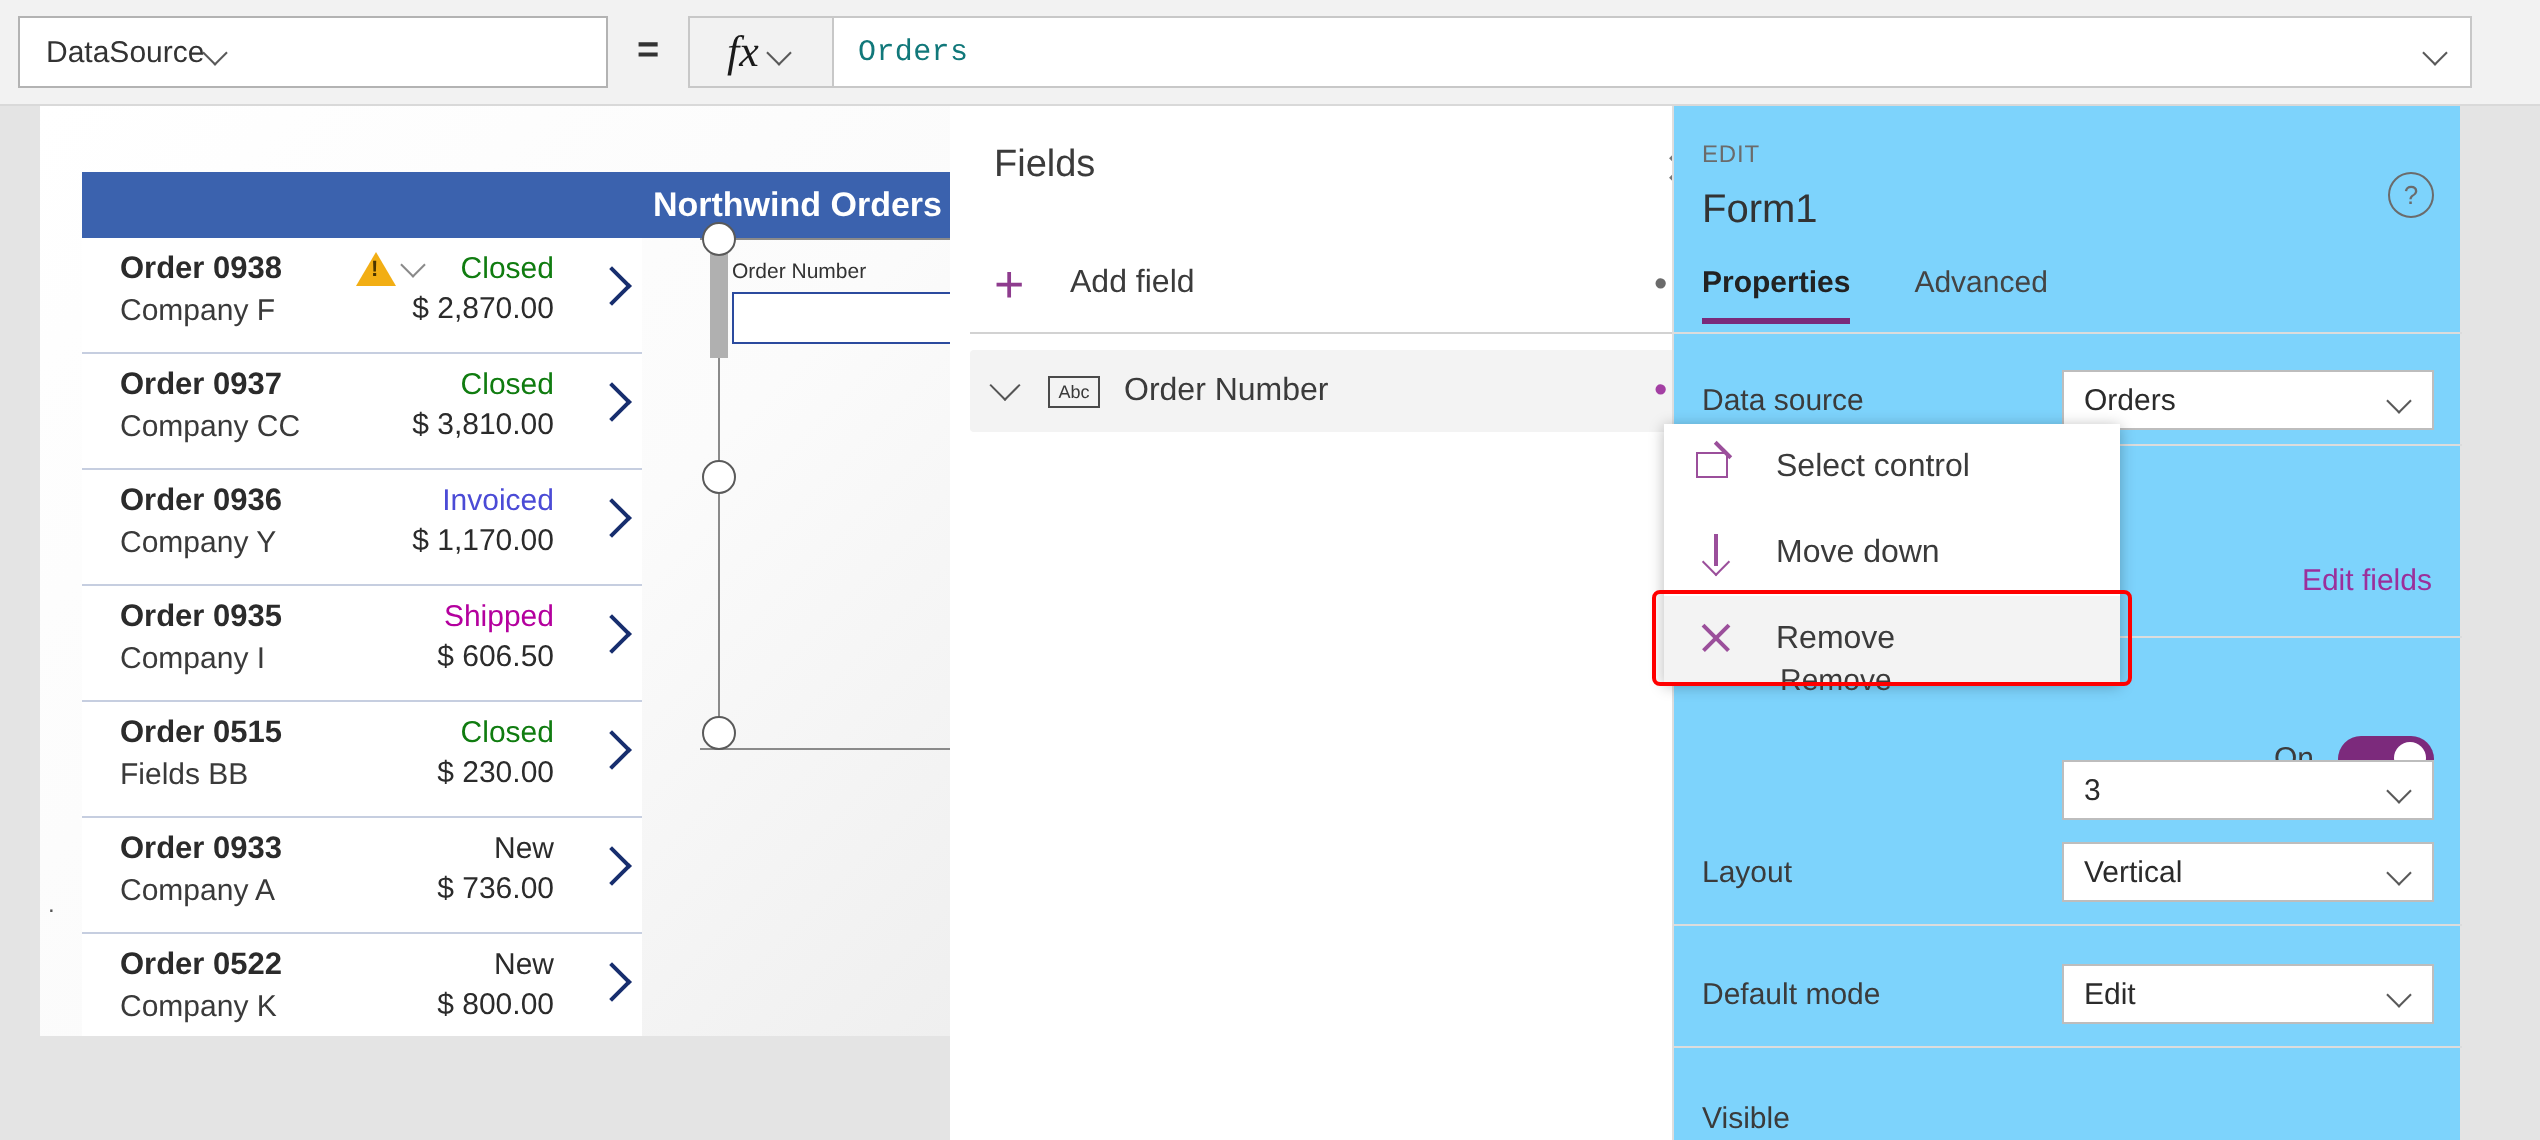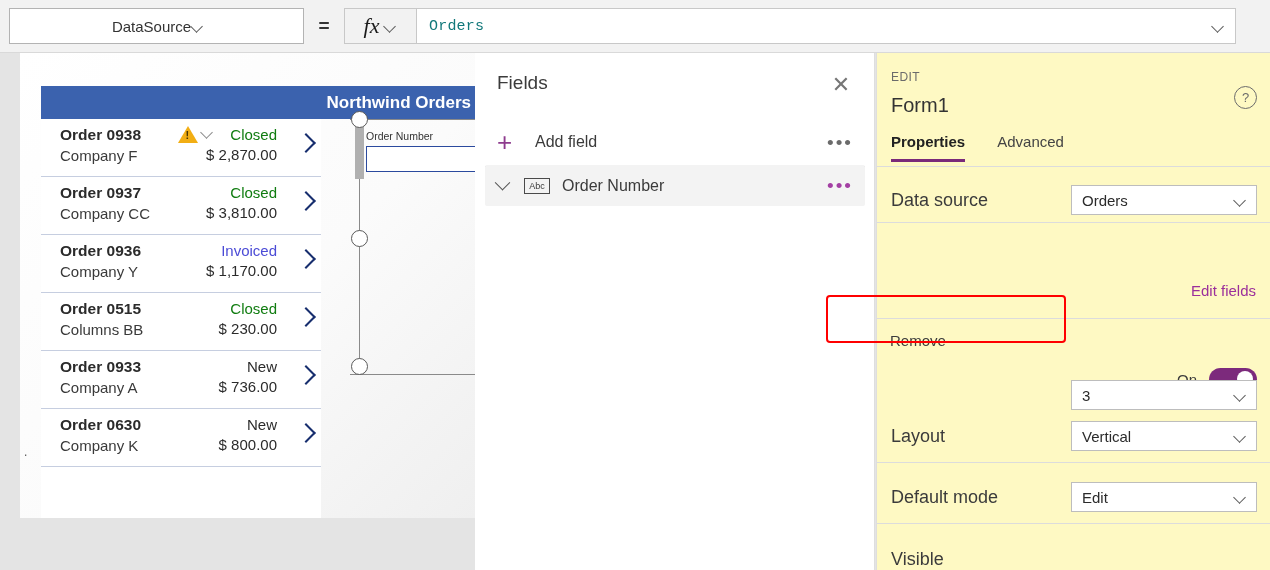--- a/index.html
+++ b/index.html
@@ -14,21 +14,21 @@
   
   .formula-bar {
     position: absolute; left: 0; top: 0; width: 1270px; height: 53px;
     background: #f2f2f2;
     display: flex; align-items: center;
     border-bottom: 1px solid #d9d9d9;
   }
   .prop-select {
     margin-left: 9px; width: 295px; height: 36px;
     background: #ffffff; border: 1px solid #b3b3b3;
-    display: flex; align-items: center; justify-content: center;
+    display: flex; align-items: center; justify-content: flex-start;
     padding: 0 10px 0 13px;
     font-size: 15px; color: #333333;
   }
   .eq-sign {
     width: 40px; text-align: center;
     font-size: 19px; font-weight: bold; color: #333;
   }
   .fx-box {
     width: 72px; height: 36px; background: #f2f2f2;
     border: 1px solid #c8c8c8; border-right: none;
@@ -152,21 +152,21 @@
   .dots { margin-left: auto; font-size: 19px; letter-spacing: 2px; line-height: 1; }
   .dots-gray { color: #6b6b6b; }
   .dots-purple { color: #a33fa3; }
   .fp-divider { position: absolute; left: 10px; top: 113px; width: 380px; height: 1px; background: #d2d2d2; }
 
   .field-row {
     position: absolute; left: 10px; width: 380px; height: 41px;
     background: #f3f3f3; border-radius: 2px;
     display: flex; align-items: center; padding: 0 12px;
   }
-  .fr-1 { top: 112px; }
+  .fr-1 { top: 122px; }
   .fr-2 { top: 174px; }
   .fr-chev {
     width: 11px; height: 11px; margin-right: 16px; flex: none;
     border-right: 1.6px solid #555; border-bottom: 1.6px solid #555;
     transform: rotate(45deg) translate(-2px,-2px);
   }
   .abc-icon {
     flex: none; width: 26px; height: 16px; border: 1.3px solid #4a4a4a;
     font-size: 9px; color: #3a3a3a; display: flex; align-items: center; justify-content: center;
     font-family: "Liberation Sans", sans-serif;
@@ -184,41 +184,41 @@
     border: 1.5px solid #3a3a3a; border-radius: 50%; background: #ffffff;
   }
   .cal-icon .clock::after {
     content: ""; position: absolute; left: 3.3px; top: 1.5px;
     width: 1.2px; height: 4px; background: #3a3a3a;
   }
   .fr-label { font-size: 16px; color: #3b3b3b; margin-left: 12px; }
 
   
   .props-panel {
-    position: absolute; left: 876px; top: 53px; width: 394px; height: 517px;
-    background: #fef9c3; border-left: 1px solid #dedede;
+    position: absolute; left: 836px; top: 53px; width: 394px; height: 517px;
+    background: #7dd3fc; border-left: 1px solid #dedede;
   }
   .pp-edit { position: absolute; left: 14px; top: 17px; font-size: 12px; color: #6b6b6b; letter-spacing: .4px; }
   .pp-name { position: absolute; left: 14px; top: 41px; font-size: 20px; color: #333333; }
   .pp-help {
     position: absolute; right: 13px; top: 33px; width: 23px; height: 23px;
     border: 1.4px solid #6b6b6b; border-radius: 50%;
     display: flex; align-items: center; justify-content: center;
     font-size: 13px; color: #6b6b6b;
   }
   .pp-tabs { position: absolute; left: 14px; top: 80px; display: flex; gap: 32px; }
   .pp-tab { font-size: 15px; color: #444; padding-bottom: 9px; cursor: pointer; }
   .pp-tab.active { font-weight: bold; color: #222; border-bottom: 3px solid #7a2a7a; }
   .pp-tabline { position: absolute; left: 0; top: 113px; width: 394px; height: 1px; background: #dcdcdc; }
 
   .prow {
     position: absolute; left: 0; width: 394px;
     display: flex; align-items: center; padding: 0 14px;
   }
-  .prow-label { font-size: 18px; color: #3b3b3b; }
+  .prow-label { font-size: 15px; color: #3b3b3b; }
   .prow-ctl { margin-left: auto; }
   .sel-box {
     width: 186px; height: 30px; background: #ffffff; border: 1px solid #bdbdbd;
     display: flex; align-items: center; justify-content: space-between;
     padding: 0 9px 0 10px; font-size: 15px; color: #2b2b2b;
   }
   .divline { position: absolute; left: 0; width: 394px; height: 1px; background: #dcdcdc; }
   .editfields-link {
     position: absolute; right: 14px; font-size: 15px; color: #9b2f9b; cursor: pointer;
   }
@@ -324,39 +324,48 @@
           <div class="g-item">
             <div class="g-title">Order 0936</div>
             <div class="g-sub">Company Y</div>
             <div class="g-right">
               <div class="g-status" style="color: rgb(75, 75, 214);">Invoiced</div>
               <div class="g-amount">$ 1,170.00</div>
             </div>
             <div class="g-chev"></div>
           </div>
           <div class="g-item">
+            <div class="g-title">Order 0935</div>
+            <div class="g-sub">Company I</div>
+            <div class="g-right">
+              <div class="g-status" style="color: rgb(180, 0, 158);">Shipped</div>
+              <div class="g-amount">$ 606.50</div>
+            </div>
+            <div class="g-chev"></div>
+          </div>
+          <div class="g-item">
             <div class="g-title">Order 0515</div>
-            <div class="g-sub">Columns BB</div>
+            <div class="g-sub">Fields BB</div>
             <div class="g-right">
               <div class="g-status" style="color: rgb(16, 124, 16);">Closed</div>
               <div class="g-amount">$ 230.00</div>
             </div>
             <div class="g-chev"></div>
           </div>
           <div class="g-item">
             <div class="g-title">Order 0933</div>
             <div class="g-sub">Company A</div>
             <div class="g-right">
               <div class="g-status" style="color: rgb(43, 43, 43);">New</div>
               <div class="g-amount">$ 736.00</div>
             </div>
             <div class="g-chev"></div>
           </div>
           <div class="g-item">
-            <div class="g-title">Order 0630</div>
+            <div class="g-title">Order 0522</div>
             <div class="g-sub">Company K</div>
             <div class="g-right">
               <div class="g-status" style="color: rgb(43, 43, 43);">New</div>
               <div class="g-amount">$ 800.00</div>
             </div>
             <div class="g-chev"></div>
           </div>
         </div>
       <div class="form-region">
         <div class="form-topline"></div>
@@ -453,16 +462,33 @@
         <span class="toggle"></span>
       </span>
     </div>
 
     <div class="prow" style="top:478px; height:30px; top:478px;"></div>
     <div class="prow" style="top:478px; height:0;"></div>
     <div class="prow" style="top:479px; height:0;"></div>
 
   </div>
 
+  <div class="ctx-menu">
+    <div class="ctx-item">
+      <span class="ctx-ico ico-select">
+          <span class="r"></span>
+          <span class="pen"></span>
+        </span>
+      <span class="ctx-label">Select control</span>
+    </div>
+    <div class="ctx-item">
+      <span class="ctx-ico ico-down"></span>
+      <span class="ctx-label">Move down</span>
+    </div>
+    <div class="ctx-item hl">
+      <span class="ctx-ico ico-x"></span>
+      <span class="ctx-label">Remove</span>
+    </div>
+  </div>
   <div class="hidden-row-label">Remove</div>
   <div class="red-highlight"></div>
 
 </div>
 
 </body></html>

